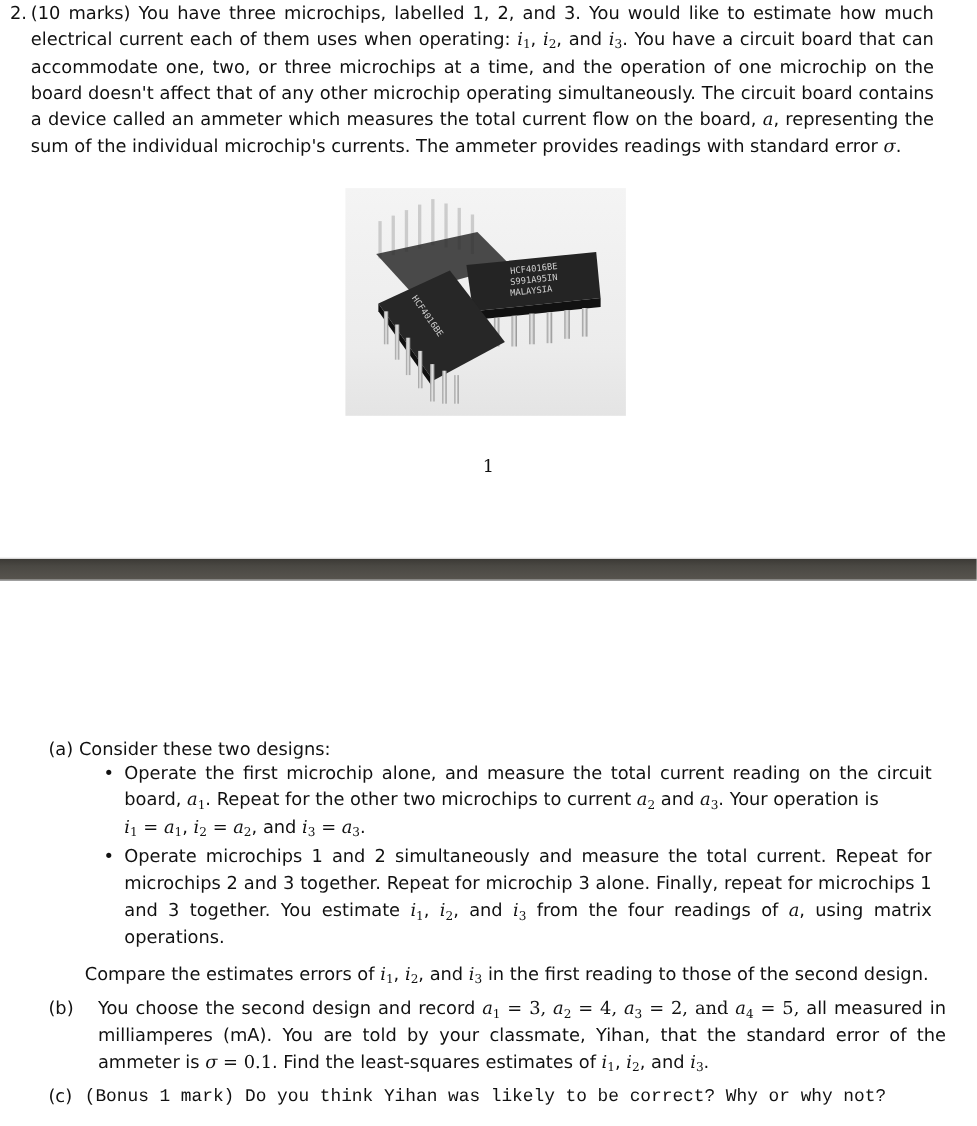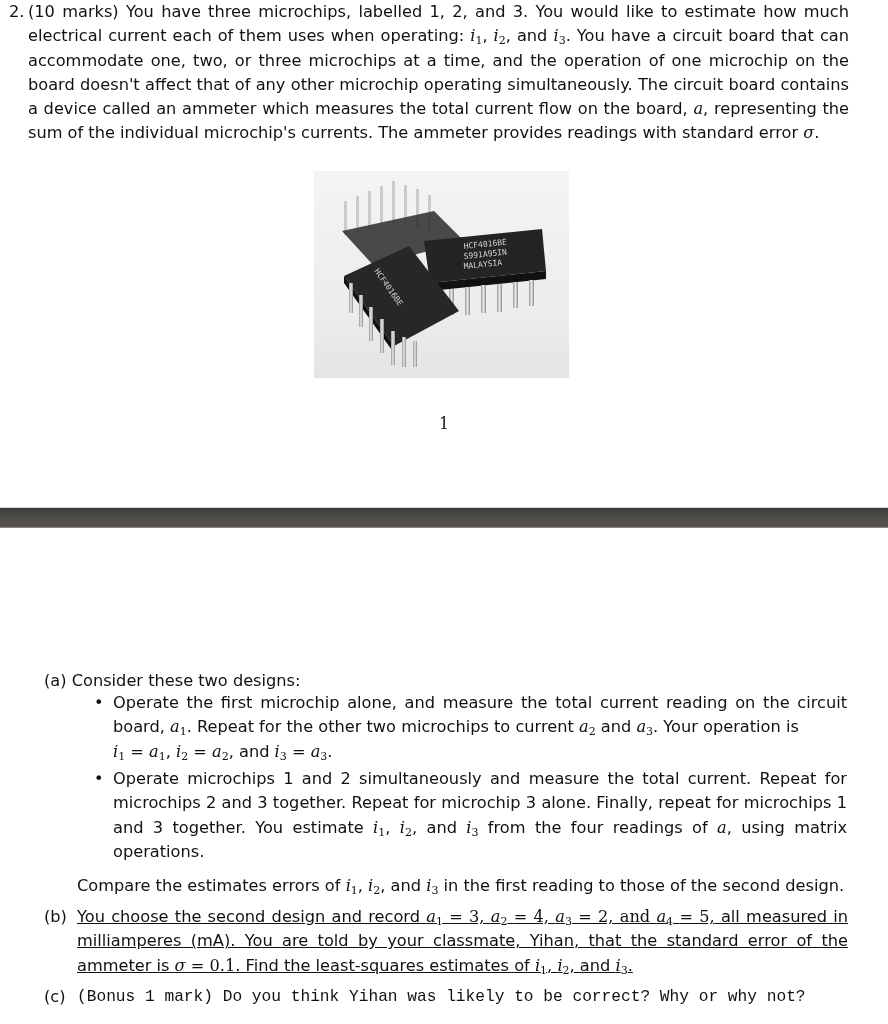--- a/index.html
+++ b/index.html
@@ -21,21 +21,21 @@
              background:linear-gradient(180deg,#3b3935 0%,#4a4843 35%,#57544e 100%);
              border-top:1px solid #d8d8d8; border-bottom:1px solid #888; }
   .part-label { position:absolute; }
   #part-a { left:44px; top:656px; width:810px;margin-top:13px; }
   .bullet { position:absolute; left:94px; }
   .bullet-text { position:absolute; left:113px; width:734px; }
   #b1-dot { top:691px; } #b1 { top:691px; }
   #b2-dot { top:767px; } #b2 { top:767px; }
   #compare { left:77px; top:874px; width:780px; }
   #part-b-label { left:44px; top:905px; }
-  #part-b { left:77px; top:905px; width:771px;text-decoration:underline; }
+  #part-b { left:89px; top:905px; width:771px; }
   #part-c-label { left:44px; top:985px; }
   #part-c { left:77px; top:985px; width:771px;font-family:Liberation Mono, monospace; }
 </style>
 </head>
 <body>
 
 <div class="page">
 
   <div id="q-intro" class="para">
     <span class="num">2.</span>

